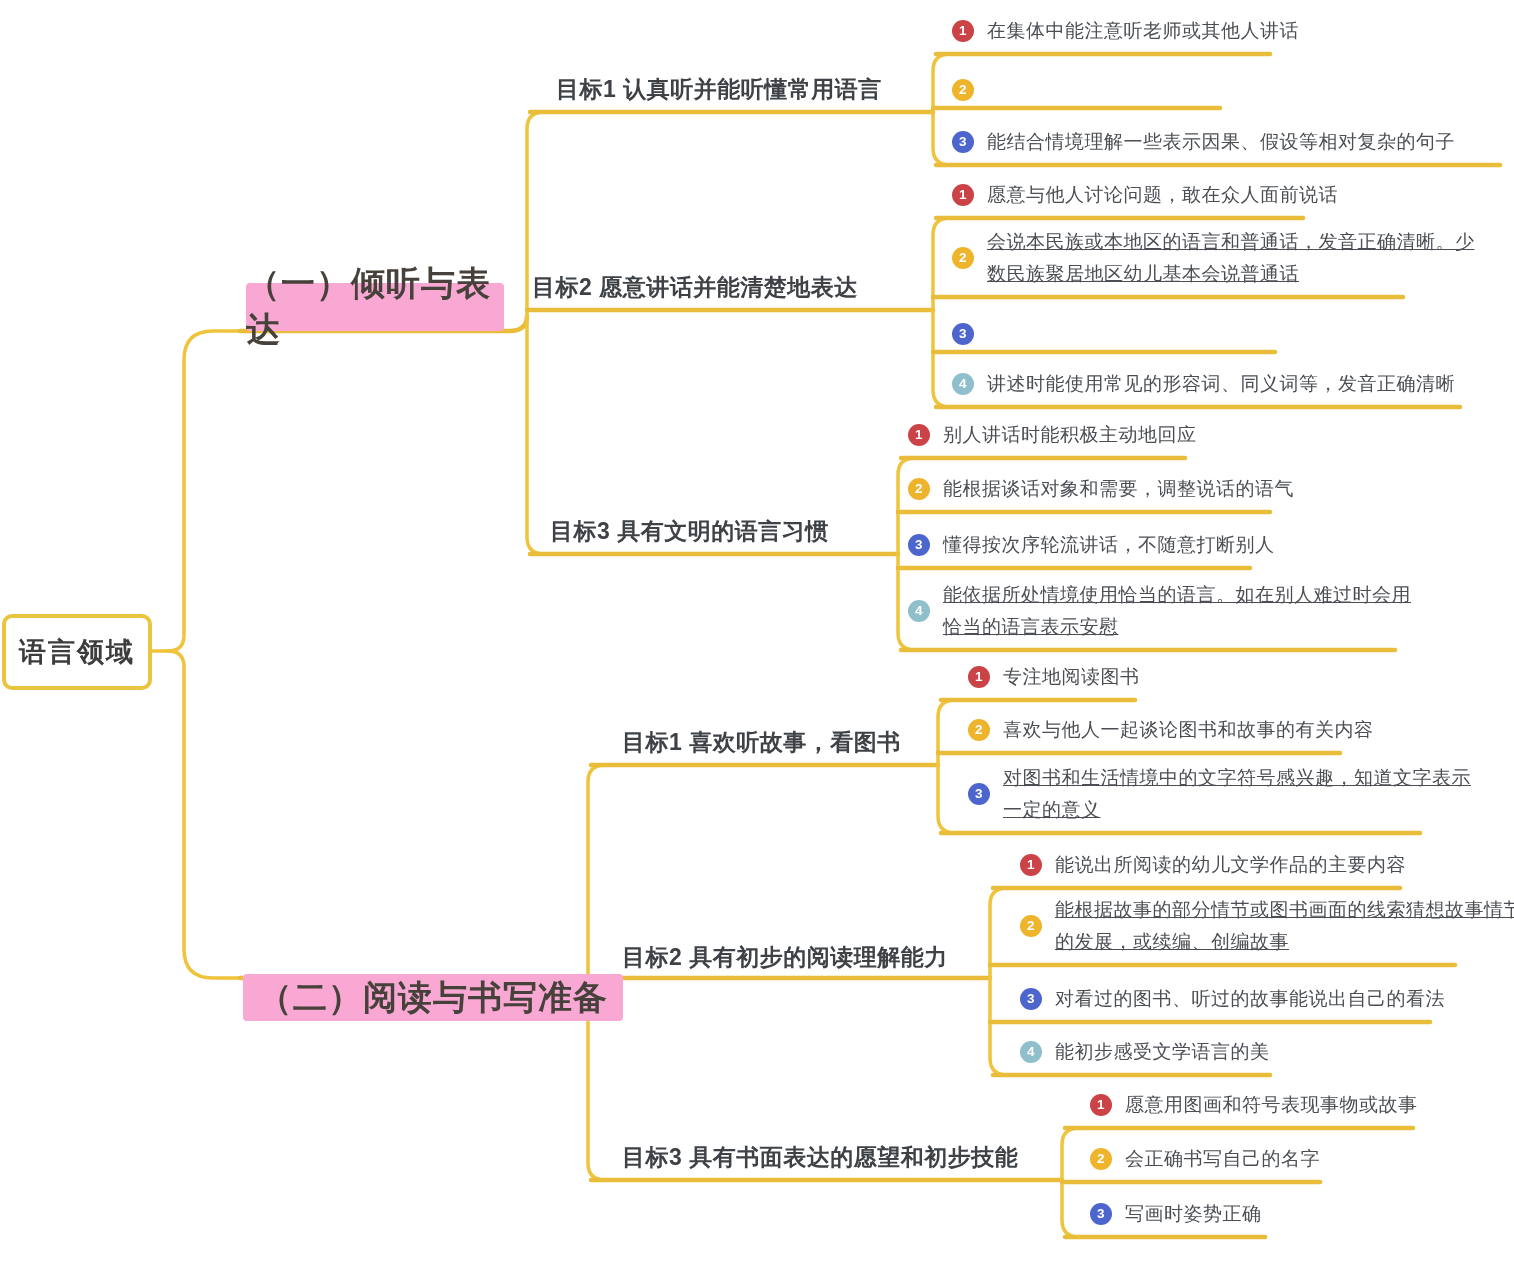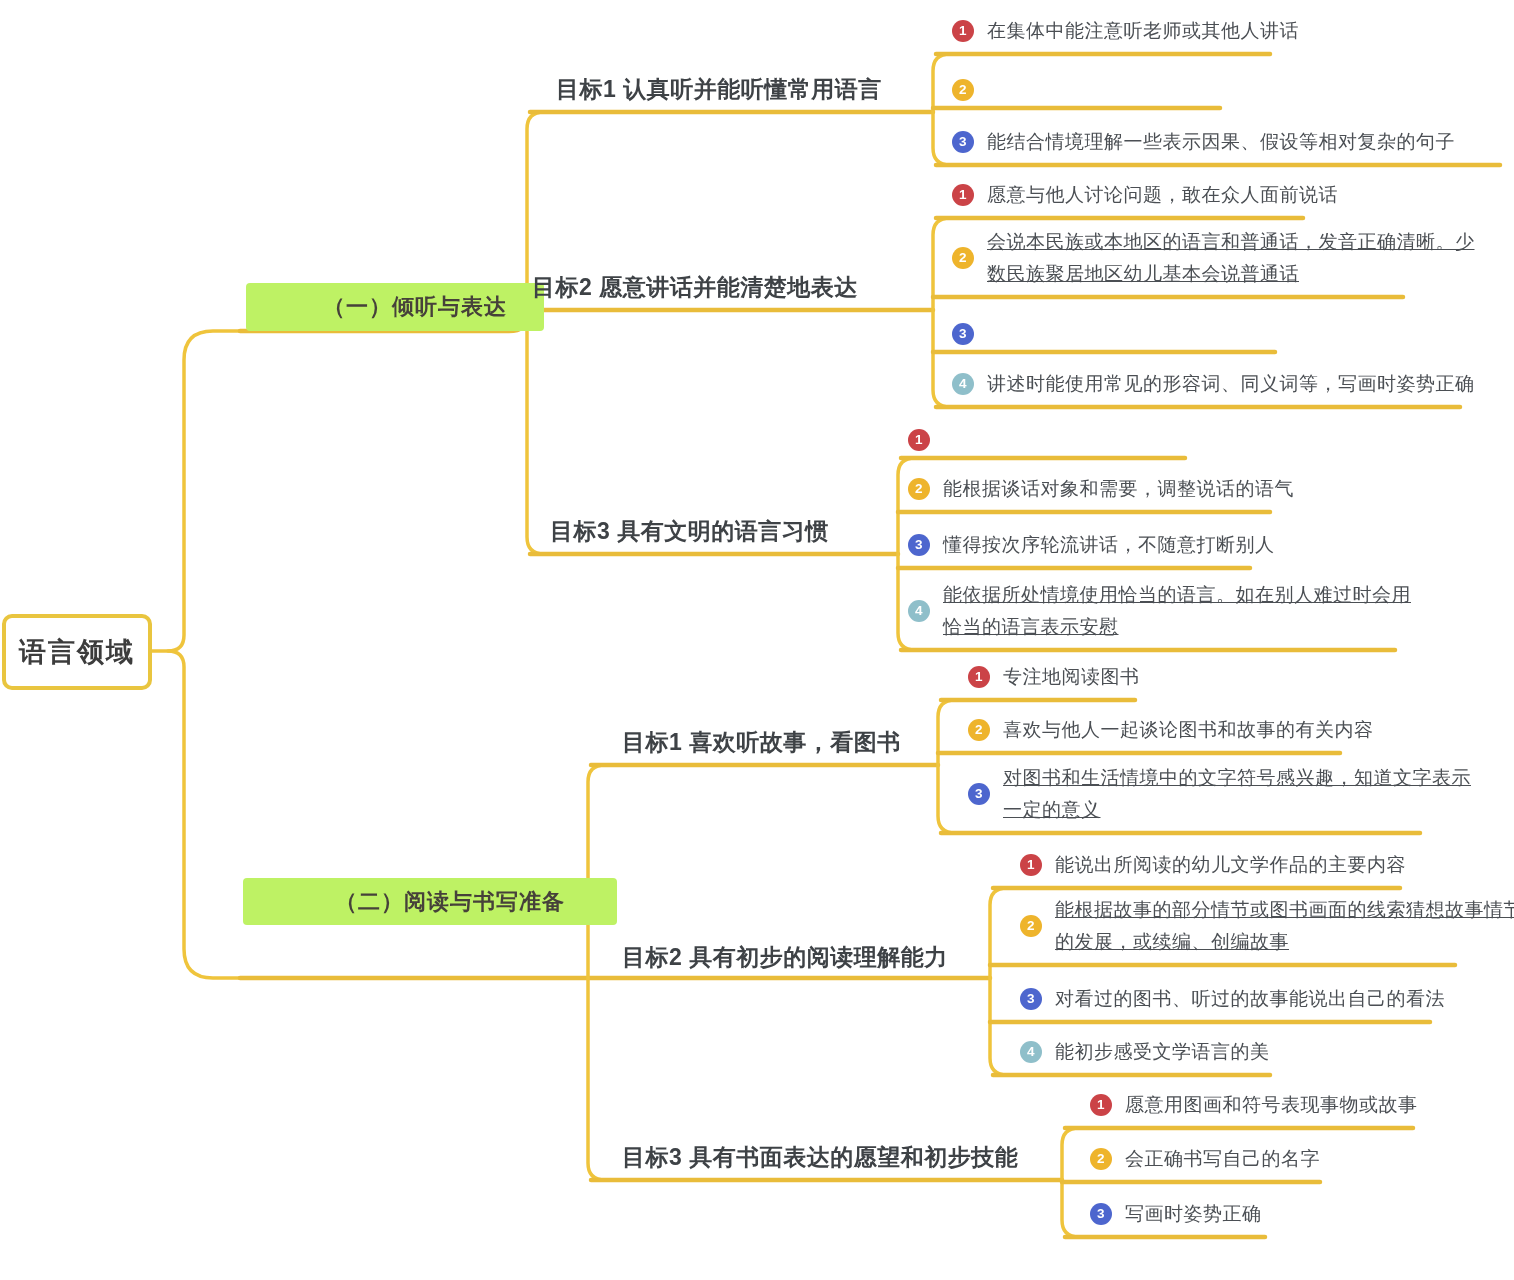--- a/index.html
+++ b/index.html
@@ -10,23 +10,23 @@
   #wires{position:absolute;left:0;top:0;z-index:0;}
   .wire{fill:none;stroke:#EFC43C;stroke-width:3.5;stroke-linecap:round;}
   .und{fill:none;stroke:#E9BC3A;stroke-width:4.5;stroke-linecap:round;}
   .node{position:absolute;z-index:2;}
   .root{
     background:#fff;border:4px solid #E9C53F;border-radius:10px;
     display:flex;align-items:center;justify-content:center;
     font-size:27px;font-weight:700;color:#3c3c3c;letter-spacing:2px;
   }
   .branch{
-    background:#bef264;border-radius:4px;
+    background:#f9a8d4;border-radius:4px;
     display:flex;align-items:center;justify-content:center;
-    font-size:22px;font-weight:700;color:#46413a;letter-spacing:1px;padding-left:40px;
+    font-size:34px;font-weight:700;color:#46413a;letter-spacing:1px;
   }
   .goal{
     font-size:23px;font-weight:700;color:#3e4246;letter-spacing:0.5px;white-space:nowrap;
   }
   .leaf{
     display:flex;align-items:center;gap:13px;
     font-size:19px;color:#4b4f54;letter-spacing:0.5px;line-height:1.68;
   }
   .leaf .txt{white-space:nowrap;}
   .leaf.wrap .txt{white-space:normal;text-decoration:underline;}
@@ -85,21 +85,21 @@
 
   <path class="wire" d="M 1079 1128 Q 1062 1128 1062 1145 L 1062 1220 Q 1062 1237 1079 1237"></path>
   <path class="und" d="M 1065 1128 L 1413 1128"></path>
   <path class="und" d="M 1062 1182 L 1320 1182"></path>
   <path class="und" d="M 1065 1237 L 1265 1237"></path>
 </svg>
 
 <div class="node root" style="left:2px;top:614px;width:142px;height:68px;">语言领域</div>
 
 <div class="node branch" style="left:246px;top:283px;width:258px;height:48px;">（一）倾听与表达</div>
-<div class="node branch" style="left:243px;top:878px;width:334px;height:47px;">（二）阅读与书写准备</div>
+<div class="node branch" style="left:243px;top:974px;width:380px;height:47px;">（二）阅读与书写准备</div>
 
 <div class="node goal" style="left:556px;bottom:1175px;">目标1 认真听并能听懂常用语言</div>
 <div class="node goal" style="left:532px;bottom:977px;">目标2 愿意讲话并能清楚地表达</div>
 <div class="node goal" style="left:550px;bottom:733px;">目标3 具有文明的语言习惯</div>
 
 <div class="node goal" style="left:622px;bottom:522px;">目标1 喜欢听故事，看图书</div>
 <div class="node goal" style="left:622px;bottom:307px;">目标2 具有初步的阅读理解能力</div>
 <div class="node goal" style="left:622px;bottom:107px;">目标3 具有书面表达的愿望和初步技能</div>
 
 <div class="node leaf" style="left:952px;bottom:1233px;">
@@ -120,25 +120,26 @@
 </div>
 <div class="node leaf wrap" style="left:952px;bottom:990px;width:540px;">
   <span class="num" style="background: rgb(238, 180, 44);">2</span>
   <span class="txt" style="width:500px;">会说本民族或本地区的语言和普通话，发音正确清晰。少数民族聚居地区幼儿基本会说普通话</span>
 </div>
 <div class="node leaf" style="left:952px;bottom:935px;">
   <span class="num" style="background: rgb(77, 102, 206);">3</span>
 </div>
 <div class="node leaf" style="left:952px;bottom:880px;">
   <span class="num" style="background: rgb(143, 191, 202);">4</span>
-  <span class="txt">讲述时能使用常见的形容词、同义词等，写画时姿势正确</span>
+  <span class="txt">讲述时能使用常见的形容词、同义词等，发音正确清晰</span>
 </div>
 
 <div class="node leaf" style="left:908px;bottom:829px;">
   <span class="num" style="background: rgb(203, 67, 71);">1</span>
+  <span class="txt">别人讲话时能积极主动地回应</span>
 </div>
 <div class="node leaf" style="left:908px;bottom:775px;">
   <span class="num" style="background: rgb(238, 180, 44);">2</span>
   <span class="txt">能根据谈话对象和需要，调整说话的语气</span>
 </div>
 <div class="node leaf" style="left:908px;bottom:719px;">
   <span class="num" style="background: rgb(77, 102, 206);">3</span>
   <span class="txt">懂得按次序轮流讲话，不随意打断别人</span>
 </div>
 <div class="node leaf wrap" style="left:908px;bottom:637px;width:520px;">

